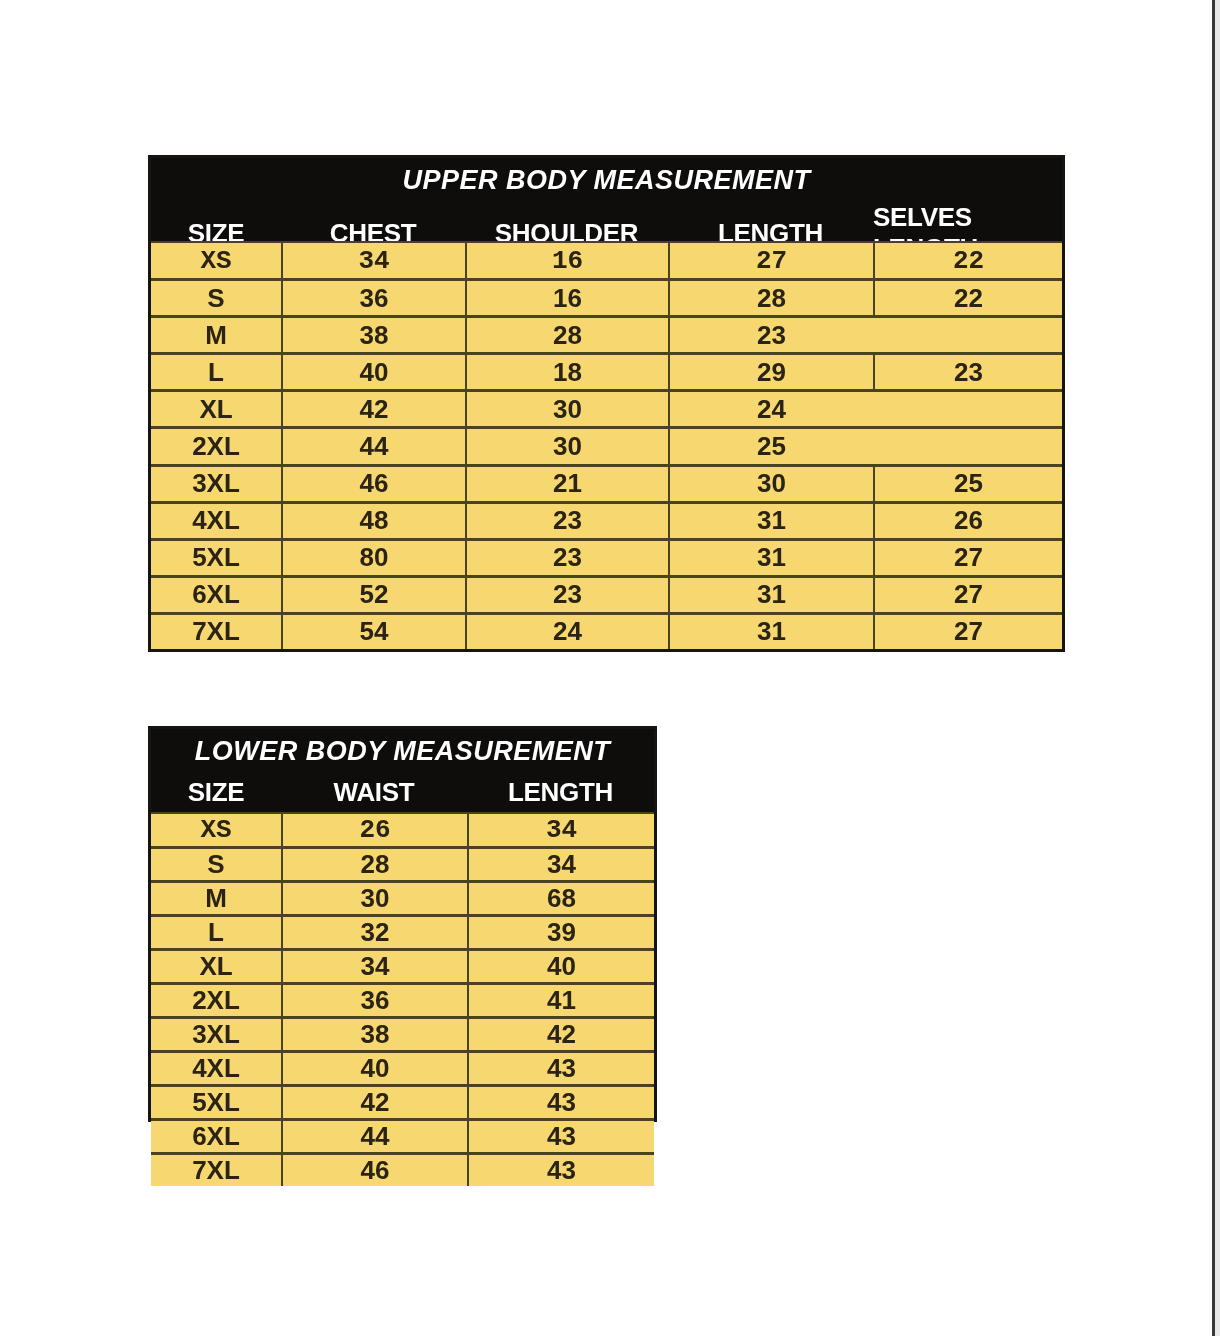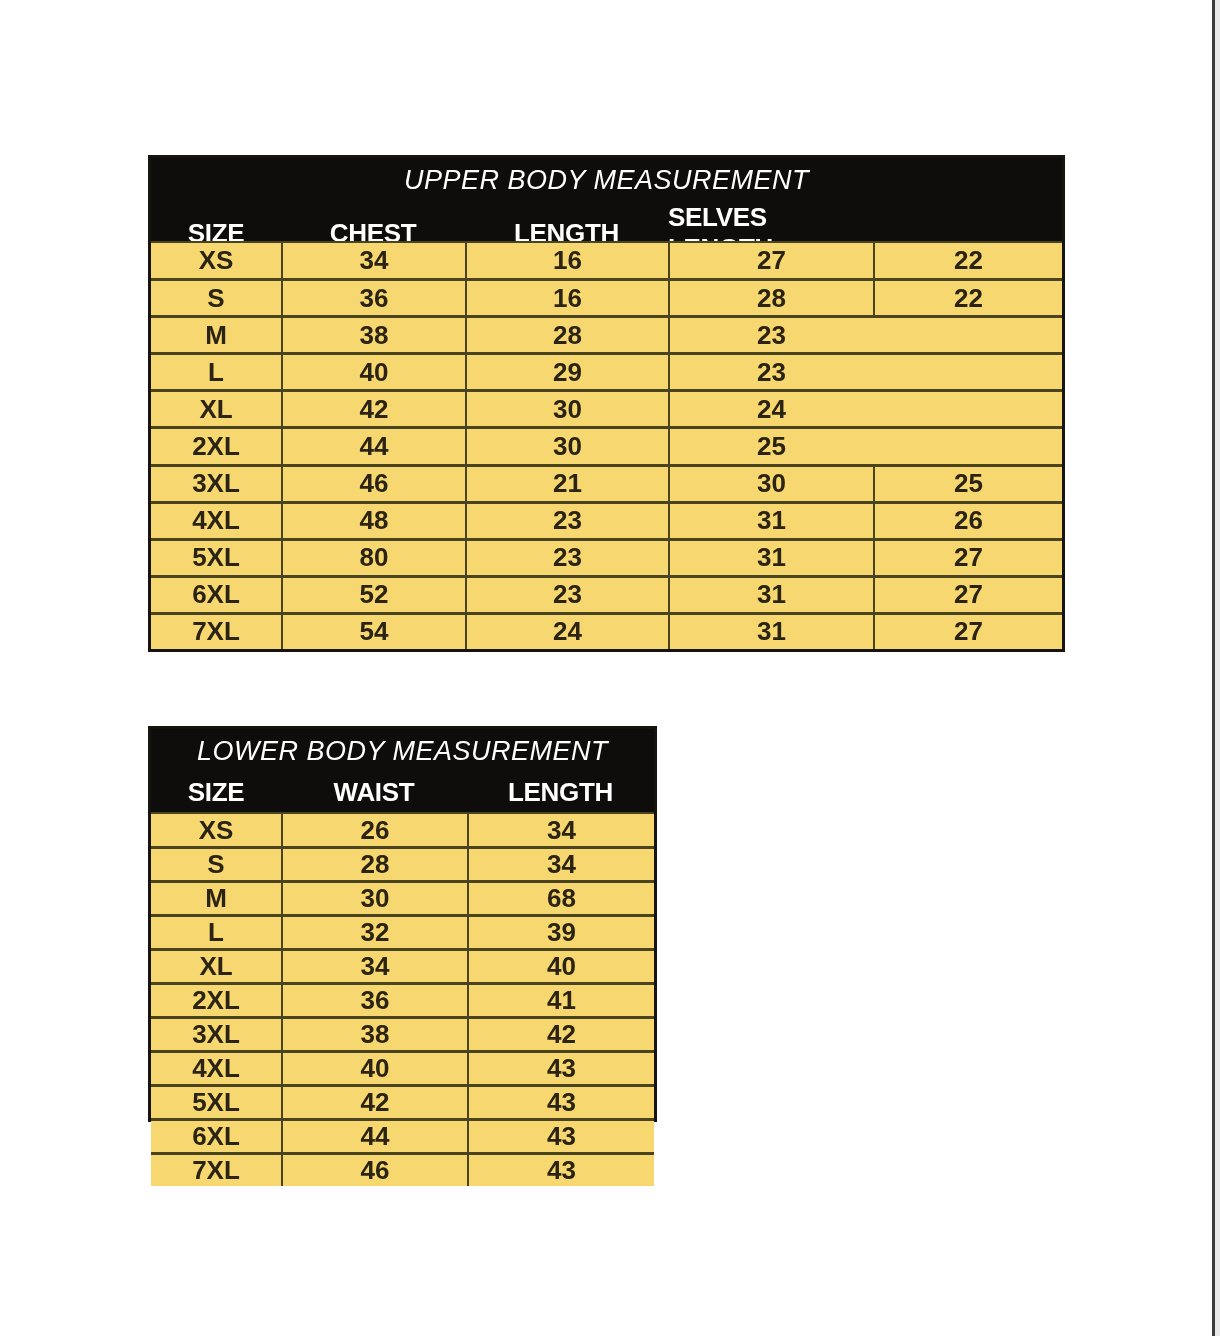--- a/index.html
+++ b/index.html
@@ -47,21 +47,21 @@
   }
   .title-row {
     background: var(--header-bg);
     color: var(--header-text);
     height: 44px;
     flex: 0 0 44px;
     display: flex;
     align-items: center;
     justify-content: center;
     font-size: 27px;
-    font-weight: normal;
+    font-weight: bold;
     font-style: italic;
     letter-spacing: 0.5px;
   }
   .head-row {
     background: var(--header-bg);
     color: var(--header-text);
     height: 39px;
     flex: 0 0 39px;
     display: grid;
   }
@@ -77,21 +77,21 @@
   }
   .tbody {
     flex: 1 1 auto;
     display: grid;
     grid-auto-rows: 1fr;
   }
   .row {
     display: grid;
     border-top: 3px solid var(--grid-line);
   }
-  .row:first-child { border-top: 2px solid var(--grid-line); }
+  .row:first-child { border-top: 2px solid var(--grid-line); font-family: Liberation Mono, monospace; }
   .cell {
     background: var(--cell-bg);
     color: var(--cell-text);
     display: flex;
     align-items: center;
     justify-content: center;
     font-size: 26px;
     font-weight: bold;
   }
   .cell + .cell { border-left: 2.5px solid var(--grid-line); }
@@ -115,20 +115,21 @@
 </head>
 <body>
 
 <div class="page">
 
   <section class="size-table upper">
     <div class="title-row">UPPER BODY MEASUREMENT</div>
     <div class="head-row">
         <div class="head-cell">SIZE</div>
         <div class="head-cell">CHEST</div>
+        <div class="head-cell">SHOULDER</div>
         <div class="head-cell">LENGTH</div>
         <div class="head-cell">SELVES LENGTH</div>
       </div>
     <div class="tbody">
         <div class="row">
           <div class="cell">XS</div>
           <div class="cell">34</div>
           <div class="cell">16</div>
           <div class="cell">27</div>
           <div class="cell">22</div>
@@ -142,20 +143,21 @@
         </div>
         <div class="row">
           <div class="cell">M</div>
           <div class="cell">38</div>
           <div class="cell">28</div>
           <div class="cell">23</div>
         </div>
         <div class="row">
           <div class="cell">L</div>
           <div class="cell">40</div>
+          <div class="cell">18</div>
           <div class="cell">29</div>
           <div class="cell">23</div>
         </div>
         <div class="row">
           <div class="cell">XL</div>
           <div class="cell">42</div>
           <div class="cell">30</div>
           <div class="cell">24</div>
         </div>
         <div class="row">

